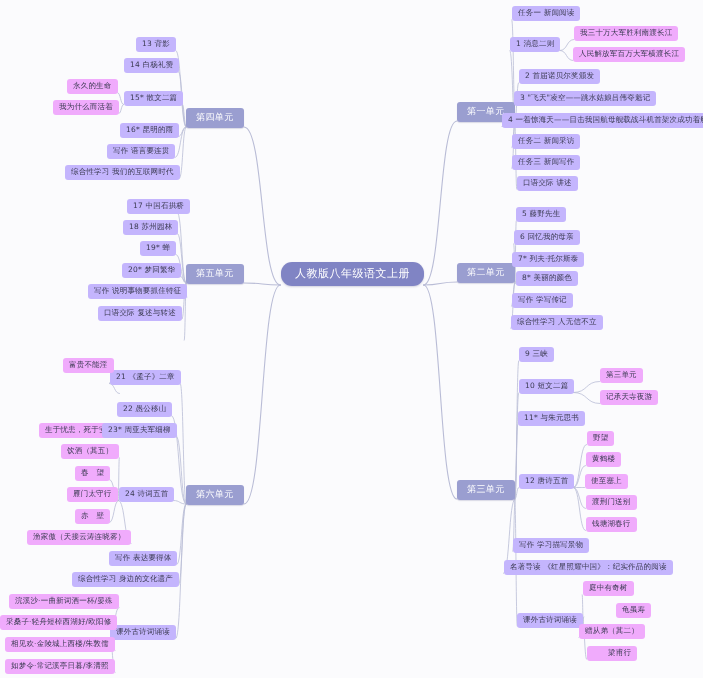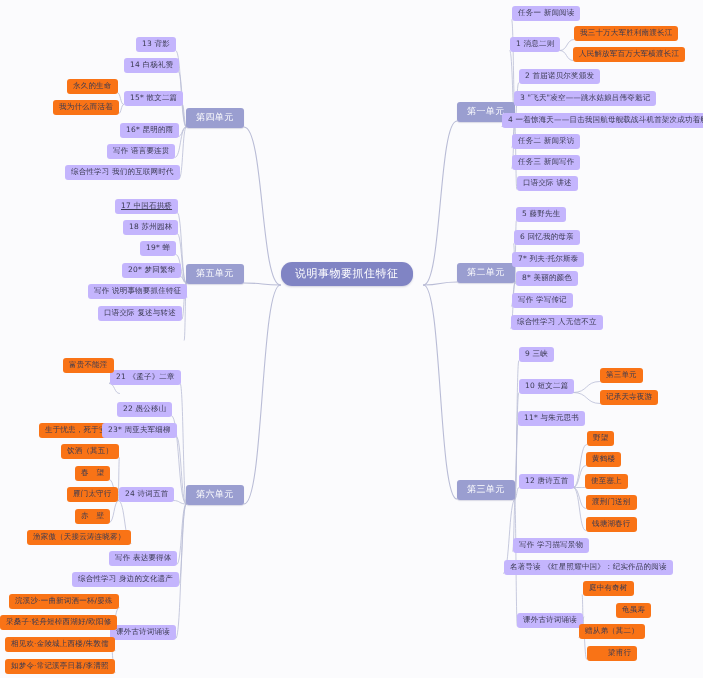--- a/index.html
+++ b/index.html
@@ -42,21 +42,21 @@
   .n-leaf{
     background:#c4b5fd;
     color:#3b3b52;
     border-radius:3px;
     font-size:7.5px;
     padding:3px 6px 4px 6px;
     letter-spacing:.2px;
   }
   
   .n-sub{
-    background:#f97316;
+    background:#f0abfc;
     color:#3b3b52;
     border-radius:3px;
     font-size:7.5px;
     padding:3px 6px 4px 6px;
     letter-spacing:.2px;
   }
 </style>
 </head>
 <body>
 
@@ -129,21 +129,21 @@
       <path d="M 118.5 500.5 C 113.55 500.5, 114.45 522.5, 109.5 522.5" fill="none" stroke="#b9bcd6" stroke-width="0.8" stroke-linecap="round"></path>
       <path d="M 118.5 500.5 C 125.375 500.5, 124.125 543.5, 131 543.5" fill="none" stroke="#b9bcd6" stroke-width="0.8" stroke-linecap="round"></path>
       <path d="M 186 504 C 181.05 504, 181.95 564.5, 177 564.5" fill="none" stroke="#b9bcd6" stroke-width="0.8" stroke-linecap="round"></path>
       <path d="M 186 504 C 181.875 504, 182.625 585.5, 178.5 585.5" fill="none" stroke="#b9bcd6" stroke-width="0.8" stroke-linecap="round"></path>
       <path d="M 186 504 C 180.5 504, 181.5 638.5, 176 638.5" fill="none" stroke="#b9bcd6" stroke-width="0.8" stroke-linecap="round"></path>
       <path d="M 110 638.5 C 114.95 638.5, 114.05 607.5, 119 607.5" fill="none" stroke="#b9bcd6" stroke-width="0.8" stroke-linecap="round"></path>
       <path d="M 110 638.5 C 113.575 638.5, 112.925 628.5, 116.5 628.5" fill="none" stroke="#b9bcd6" stroke-width="0.8" stroke-linecap="round"></path>
       <path d="M 110 638.5 C 112.75 638.5, 112.25 650.5, 115 650.5" fill="none" stroke="#b9bcd6" stroke-width="0.8" stroke-linecap="round"></path>
       <path d="M 110 638.5 C 112.75 638.5, 112.25 672.5, 115 672.5" fill="none" stroke="#b9bcd6" stroke-width="0.8" stroke-linecap="round"></path>
     </svg>
-<div class="node n-root" style="left: 281px; top: 262px;">说明事物要抓住特征</div>
+<div class="node n-root" style="left: 281px; top: 262px;">人教版八年级语文上册</div>
     <div class="node n-unit" style="left: 457px; top: 102px;">第一单元</div>
     <div class="node n-leaf" style="left: 512px; top: 6px;">任务一 新闻阅读</div>
     <div class="node n-leaf" style="left: 510px; top: 37px;">1 消息二则</div>
     <div class="node n-sub" style="left: 574px; top: 26px;">我三十万大军胜利南渡长江</div>
     <div class="node n-sub" style="left: 573px; top: 47px;">人民解放军百万大军横渡长江</div>
     <div class="node n-leaf" style="left: 519px; top: 69px;">2 首届诺贝尔奖颁发</div>
     <div class="node n-leaf" style="left: 514px; top: 91px;">3 "飞天"凌空——跳水姑娘吕伟夺魁记</div>
     <div class="node n-leaf" style="left: 502px; top: 113px;">4 一着惊海天——目击我国航母舰载战斗机首架次成功着舰</div>
     <div class="node n-leaf" style="left: 512px; top: 134px;">任务二 新闻采访</div>
     <div class="node n-leaf" style="left: 512px; top: 155px;">任务三 新闻写作</div>
@@ -177,21 +177,21 @@
     <div class="node n-unit" style="left: 186px; top: 108px;">第四单元</div>
     <div class="node n-leaf" style="left: 136px; top: 37px;">13 背影</div>
     <div class="node n-leaf" style="left: 124px; top: 58px;">14 白杨礼赞</div>
     <div class="node n-leaf" style="left: 124px; top: 91px;">15* 散文二篇</div>
     <div class="node n-sub" style="left: 67px; top: 79px;">永久的生命</div>
     <div class="node n-sub" style="left: 53px; top: 100px;">我为什么而活着</div>
     <div class="node n-leaf" style="left: 120px; top: 123px;">16* 昆明的雨</div>
     <div class="node n-leaf" style="left: 107px; top: 144px;">写作 语言要连贯</div>
     <div class="node n-leaf" style="left: 65px; top: 165px;">综合性学习 我们的互联网时代</div>
     <div class="node n-unit" style="left: 186px; top: 264px;">第五单元</div>
-    <div class="node n-leaf" style="left: 115px; top: 199px; text-decoration: underline;">17 中国石拱桥</div>
+    <div class="node n-leaf" style="left: 127px; top: 199px;">17 中国石拱桥</div>
     <div class="node n-leaf" style="left: 123px; top: 220px;">18 苏州园林</div>
     <div class="node n-leaf" style="left: 140px; top: 241px;">19* 蝉</div>
     <div class="node n-leaf" style="left: 122px; top: 263px;">20* 梦回繁华</div>
     <div class="node n-leaf" style="left: 88px; top: 284px;">写作 说明事物要抓住特征</div>
     <div class="node n-leaf" style="left: 98px; top: 306px;">口语交际 复述与转述</div>
     <div class="node n-unit" style="left: 186px; top: 485px;">第六单元</div>
     <div class="node n-leaf" style="left: 110px; top: 370px;">21 《孟子》二章</div>
     <div class="node n-sub" style="left: 63px; top: 358px;">富贵不能淫</div>
     <div class="node n-sub" style="left: 39px; top: 380px; margin-top: 43px;">生于忧患，死于安乐</div>
     <div class="node n-leaf" style="left: 117px; top: 402px;">22 愚公移山</div>

